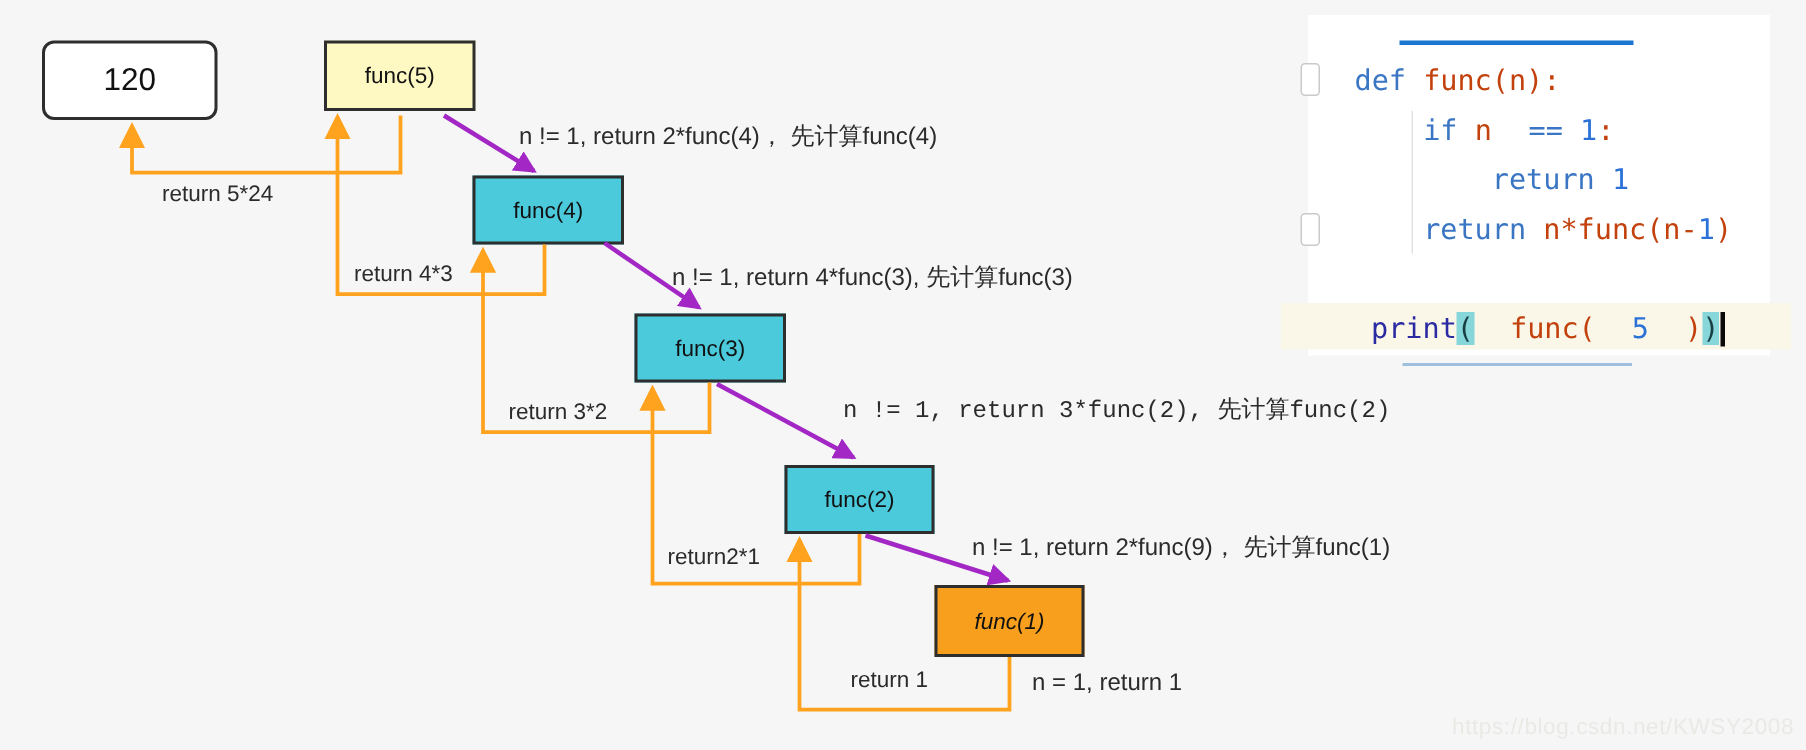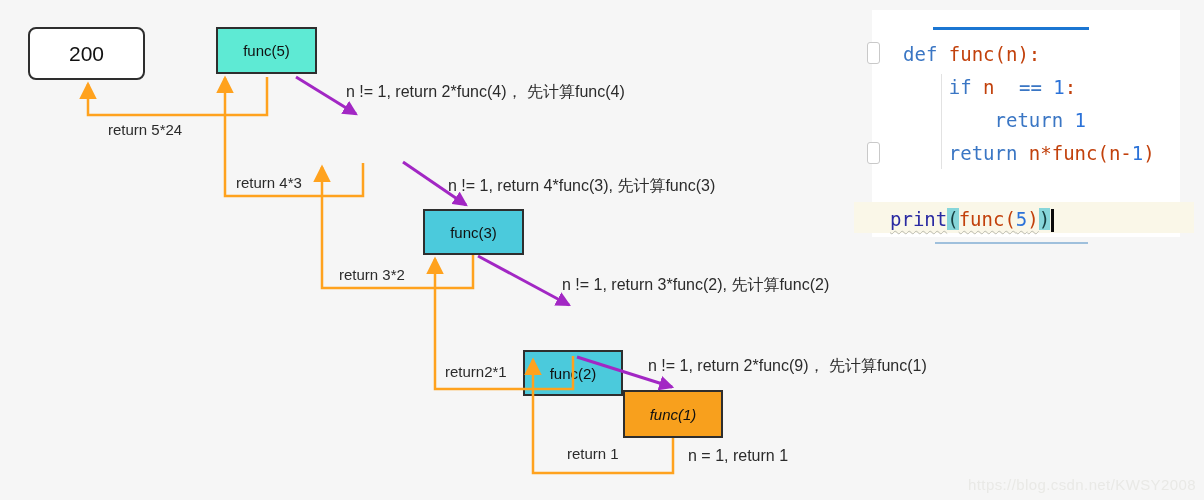--- a/index.html
+++ b/index.html
@@ -42,23 +42,23 @@
   .code-line{height:33px;position:relative;z-index:1;}
   .hl-line{
     position:absolute;left:-18px;right:-14px;height:31px;top:192px;
     background:#faf7e8;z-index:0;
   }
   .tk-kw{color:#3a76c4;margin-left:13px;}
   .tk-num{color:#2b72d8;}
   .tk-pl{color:#c2410c;text-align:center;}
   .tk-bi{color:#2a2aa2;}
   .tk-hl{background:#87d6da;color:#173f41;}
-  .sq{text-decoration:underline;text-decoration-style:wavy;
+  .sq{text-decoration-style:wavy;
       text-decoration-color:#b9b9ad;text-decoration-thickness:1px;
-      text-underline-offset:4px;}
+      text-underline-offset:4px;margin-left:24px;}
   .caret{display:inline-block;width:3px;height:23px;background:#0a0a0a;
          vertical-align:middle;margin-left:1px;}
   .indent-guide{position:absolute;left:69px;top:64px;width:1px;height:95px;background:#e2e2e2;}
   .fold-marker{
     position:absolute;left:-5px;width:13px;height:22px;box-sizing:border-box;
     border:1.5px solid #c9c9c9;border-radius:3px;background:#fff;
   }
   .fold-1{top:32px;}
   .fold-2{top:132px;}
   
@@ -66,30 +66,33 @@
     position:absolute;right:8px;bottom:7px;font-size:15px;color:#e9e9e6;
     letter-spacing:.4px;
   }
 </style>
 </head>
 <body>
 
 <div class="canvas">
 
   <div class="node result-node" style="left:28px;top:27px;width:117px;height:53px;">
-    <span>200</span>
+    <span>120</span>
   </div>
 
-  <div class="node" style="left: 216px; top: 27px; width: 101px; height: 47px; background: #5eead4;">
+  <div class="node" style="left: 216px; top: 27px; width: 101px; height: 47px; background: #fef9c3;">
     <span>func(5)</span>
+  </div>
+  <div class="node" style="left: 315px; top: 117px; width: 101px; height: 46px; background: rgb(75, 202, 220);">
+    <span>func(4)</span>
   </div>
   <div class="node" style="left: 423px; top: 209px; width: 101px; height: 46px; background: rgb(75, 202, 220);">
     <span>func(3)</span>
   </div>
-  <div class="node" style="left: 523px; top: 310px; width: 100px; height: 46px; background: rgb(75, 202, 220); margin-top: 40px;">
+  <div class="node" style="left: 523px; top: 310px; width: 100px; height: 46px; background: rgb(75, 202, 220);">
     <span>func(2)</span>
   </div>
   <div class="node" style="left: 623px; top: 390px; width: 100px; height: 48px; background: rgb(248, 160, 29); font-style: italic;">
     <span>func(1)</span>
   </div>
 
   <svg class="arrows" width="1204" height="500" viewBox="0 0 1204 500">
     <defs>
       <marker id="mO" viewBox="0 0 10 10" refX="8.5" refY="5" markerWidth="7" markerHeight="7" orient="auto-start-reverse">
         <path d="M0,0 L10,5 L0,10 z" fill="#ffa21e"></path>
@@ -106,21 +109,21 @@
     <polyline class="ret-line" points="673,438 673,473 533,473 533,360" marker-end="url(#mO)"></polyline>
 
     <line class="call-line" x1="296" y1="77" x2="356" y2="114" marker-end="url(#mP)"></line>
     <line class="call-line" x1="403" y1="162" x2="466" y2="205" marker-end="url(#mP)"></line>
     <line class="call-line" x1="478" y1="256" x2="569" y2="305" marker-end="url(#mP)"></line>
     <line class="call-line" x1="577" y1="357" x2="672" y2="387" marker-end="url(#mP)"></line>
   </svg>
 
   <div class="anno call-anno" style="left:346px;top:82px;">n != 1, return 2*func(4)， 先计算func(4)</div>
   <div class="anno call-anno" style="left:448px;top:176px;">n != 1, return 4*func(3), 先计算func(3)</div>
-  <div class="anno call-anno" style="left:562px;top:275px;">n != 1, return 3*func(2), 先计算func(2)</div>
+  <div class="anno call-anno" style="left:562px;top:265px;font-family:Liberation Mono, monospace;">n != 1, return 3*func(2), 先计算func(2)</div>
   <div class="anno call-anno" style="left:648px;top:356px;">n != 1, return 2*func(9)， 先计算func(1)</div>
   <div class="anno call-anno" style="left:688px;top:446px;">n = 1, return 1</div>
 
   <div class="anno ret-anno" style="left:108px;top:121px;">return 5*24</div>
   <div class="anno ret-anno" style="left:236px;top:174px;">return 4*3</div>
   <div class="anno ret-anno" style="left:339px;top:266px;">return 3*2</div>
   <div class="anno ret-anno" style="left:445px;top:363px;">return2*1</div>
   <div class="anno ret-anno" style="left:567px;top:445px;">return 1</div>
 
   <div class="code-panel">

